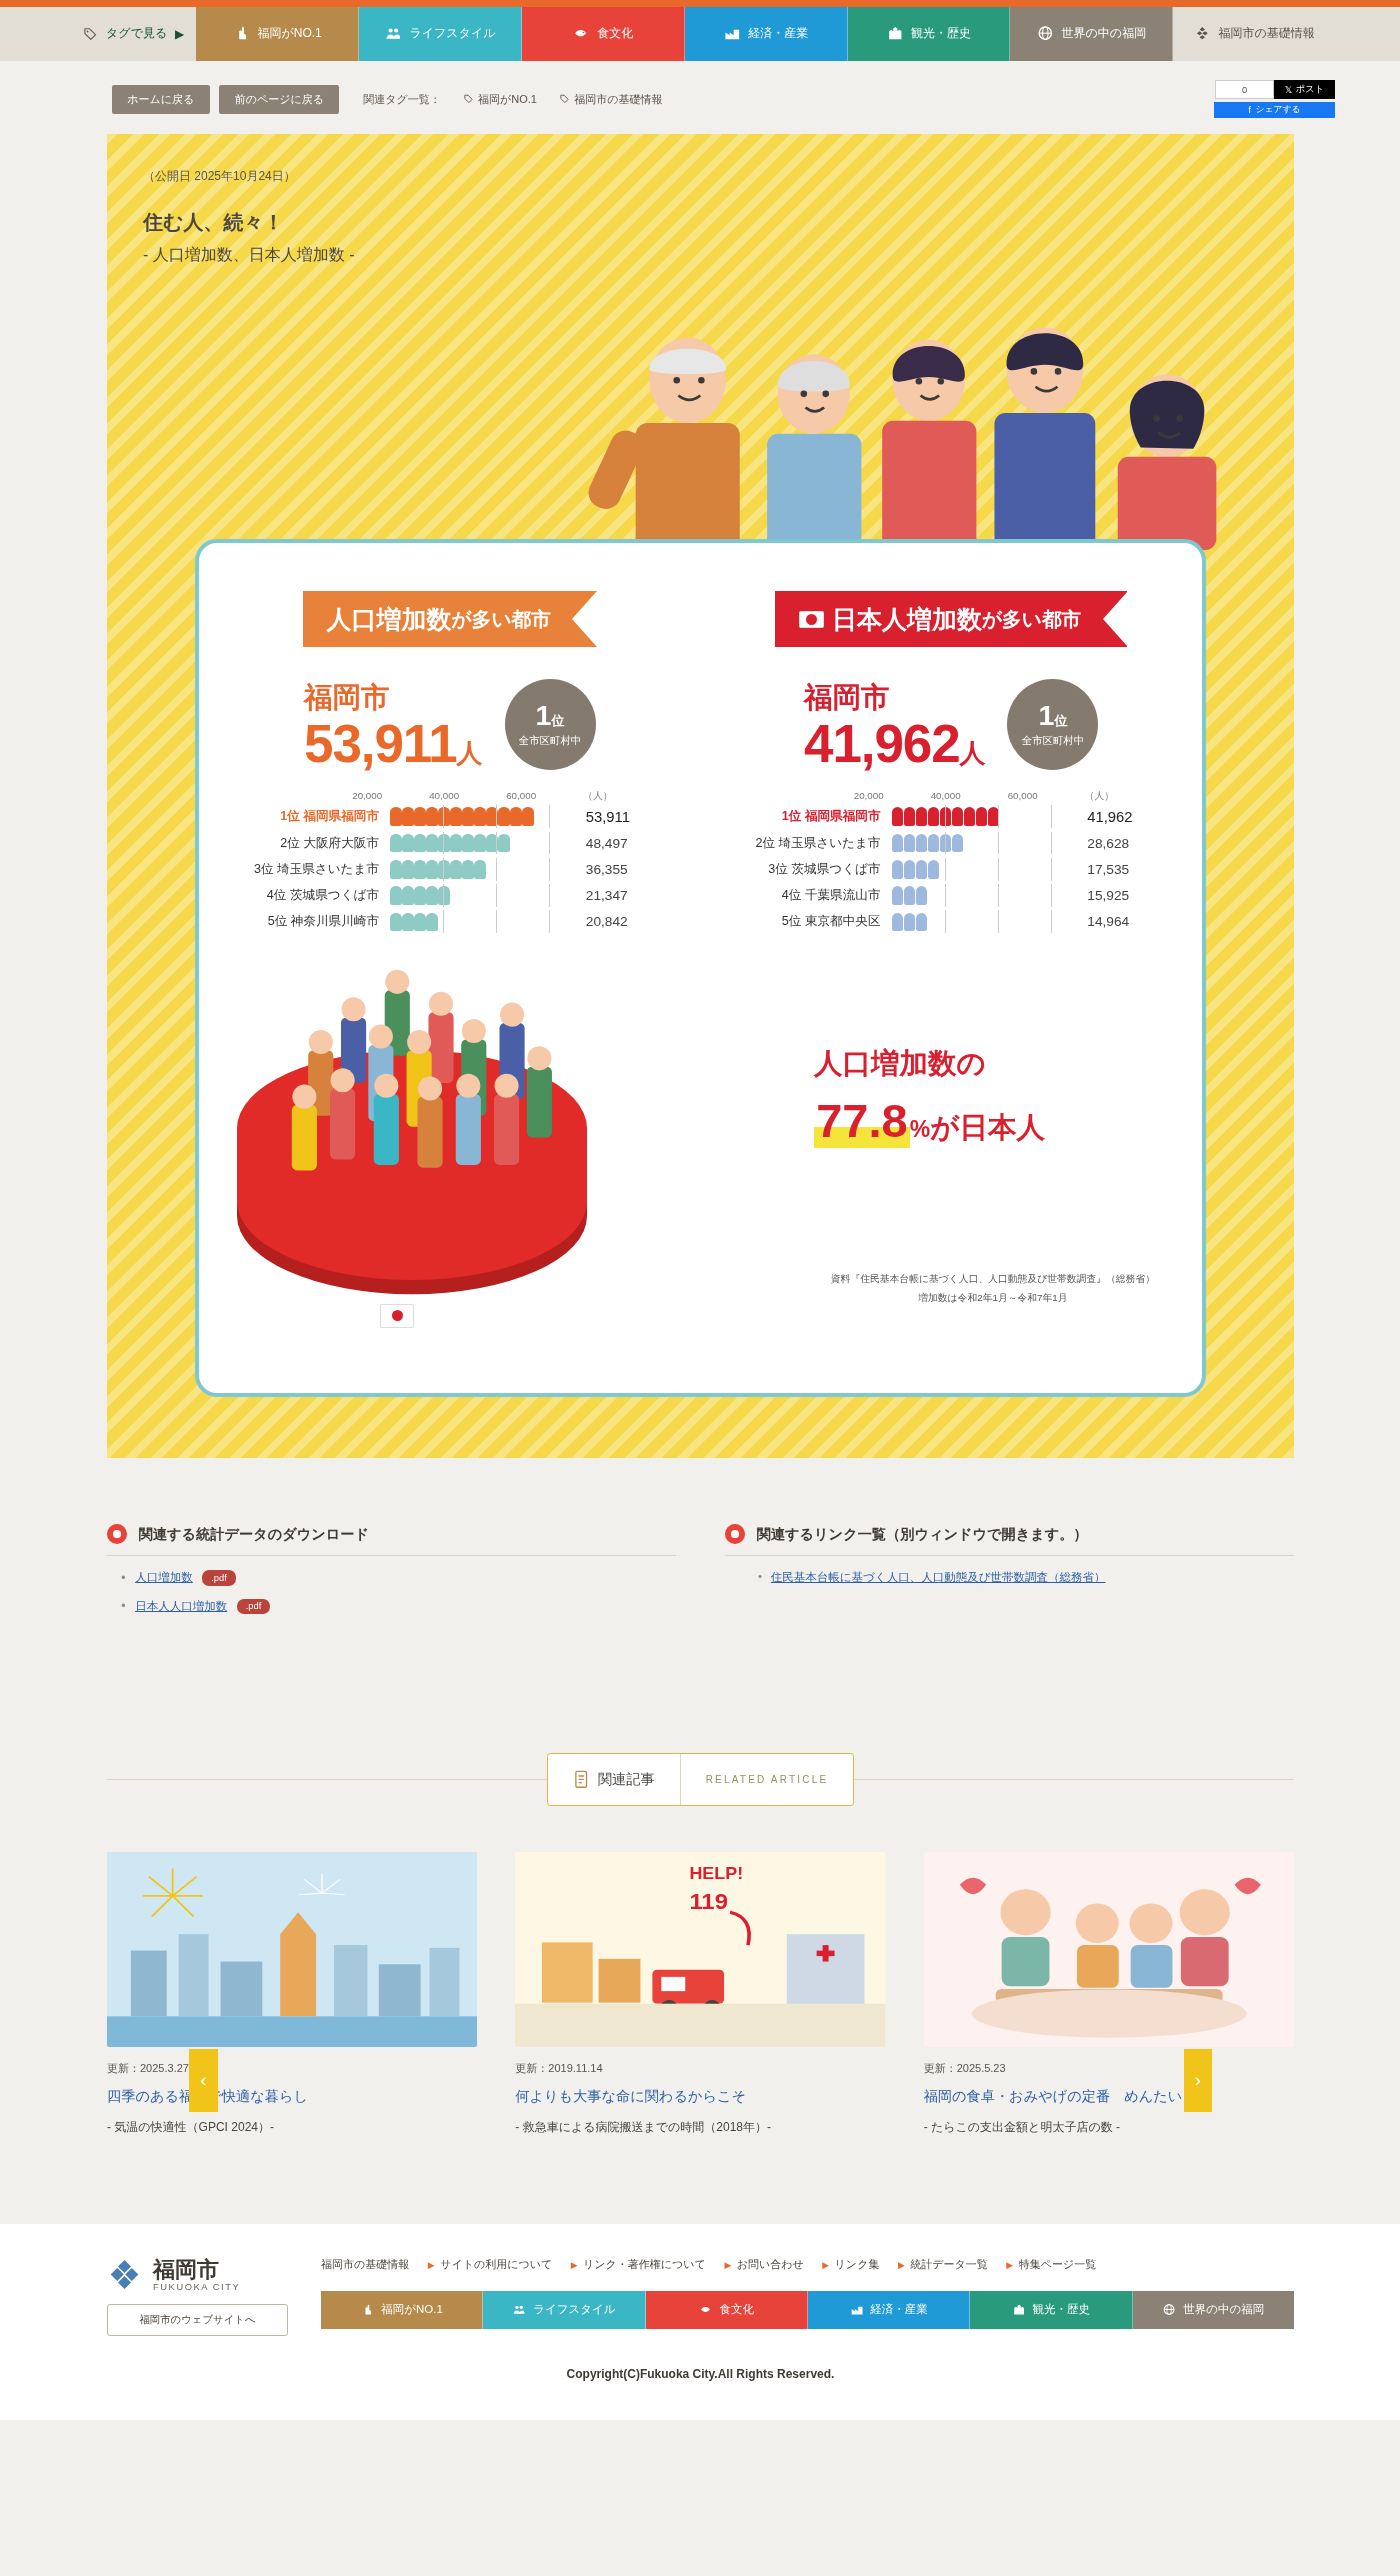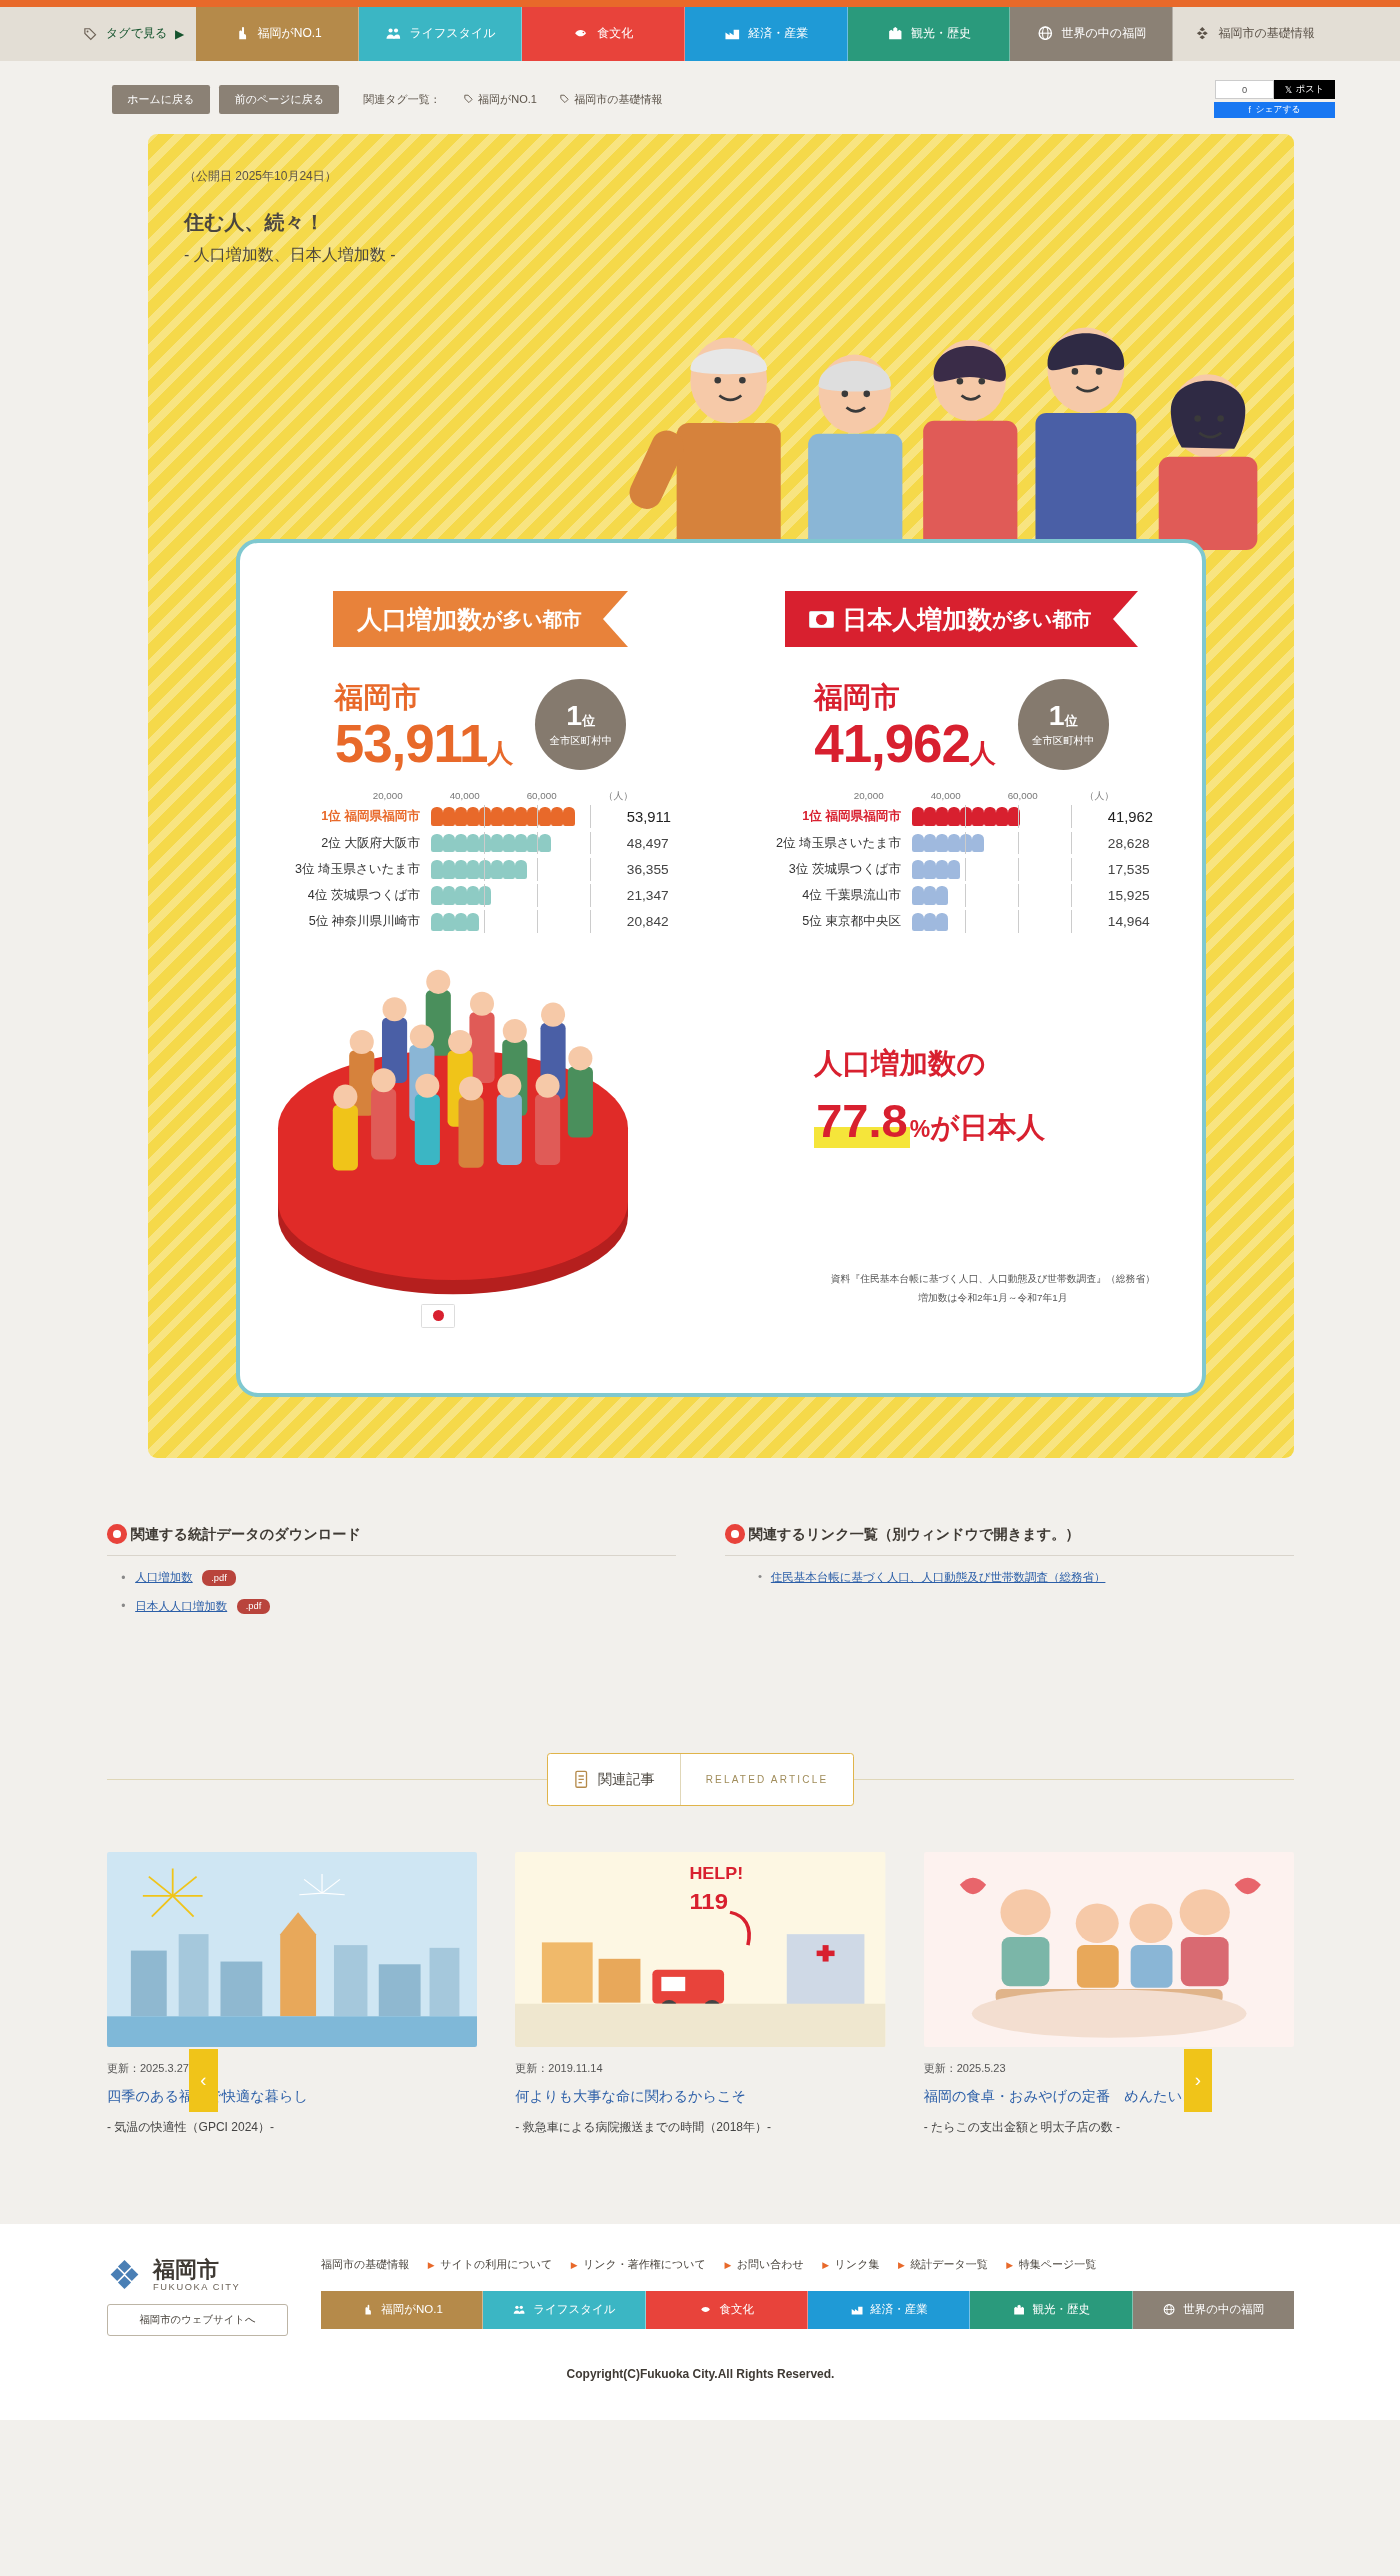--- a/index.html
+++ b/index.html
@@ -121,21 +121,21 @@
   }
   .share-fb {
     width:121px; height:16.4px; background:#1877f2; color:#fff; font-size:8.8px;
     display:flex; align-items:center; justify-content:center; gap:4.4px; cursor:pointer;
   }
 
   
   .hero-wrap { padding:0 107px; }
   .hero {
     position:relative; background:#f5d94a; overflow:hidden;
-    height:1324px; border-radius:9px;margin-left:41px;
+    height:1324px; border-radius:0;
   }
   .hero .stripes {
     position:absolute; inset:0;
     background:repeating-linear-gradient(135deg, rgba(255,255,255,.30) 0 7.7px, rgba(255,255,255,0) 7.7px 18.6px);
   }
   .hero-head { position:absolute; left:36px; top:34px; z-index:5; }
   .pubdate { font-size:12px; color:#5b5248; }
   .hero-title {
     margin-top:22px; font-size:20px; color:#4b463f; font-weight:bold; line-height:1.5;
   }
@@ -236,21 +236,21 @@
     padding:0 2.2px;
   }
   .pie-right .pcsm { font-size:23px; }
   .source { position:absolute; right:47px; bottom:66px; font-size:9.8px; color:#555; line-height:1.9; text-align:center;}
 
   
   .two-col {
     display:flex; padding:66px 107px 0 107px; gap:49px;
   }
   .col { flex:1; }
-  .sec-head { display:flex; align-items:center; gap:4px; }
+  .sec-head { display:flex; align-items:center; gap:12px; }
   .sec-dot {
     width:19.7px; height:19.7px; border-radius:50%; background:#e8433b;
     display:flex; align-items:center; justify-content:center; flex:none;
   }
   .sec-dot:after { content:""; width:7.7px; height:7.7px; border-radius:50%; background:#fff; }
   .sec-title { font-size:14.2px; color:#3f3a34; font-weight:bold; }
   .sec-rule { margin-top:11px; border-top:1.1px solid #d9d4cb; }
   .dl-list { margin:14.2px 0 0 14.2px; padding:0; list-style:none; }
   .dl-list li { display:flex; align-items:center; gap:9.8px; margin-bottom:13px; font-size:11.5px; }
   .dl-list li:before { content:"•"; color:#888; font-size:12px; }

